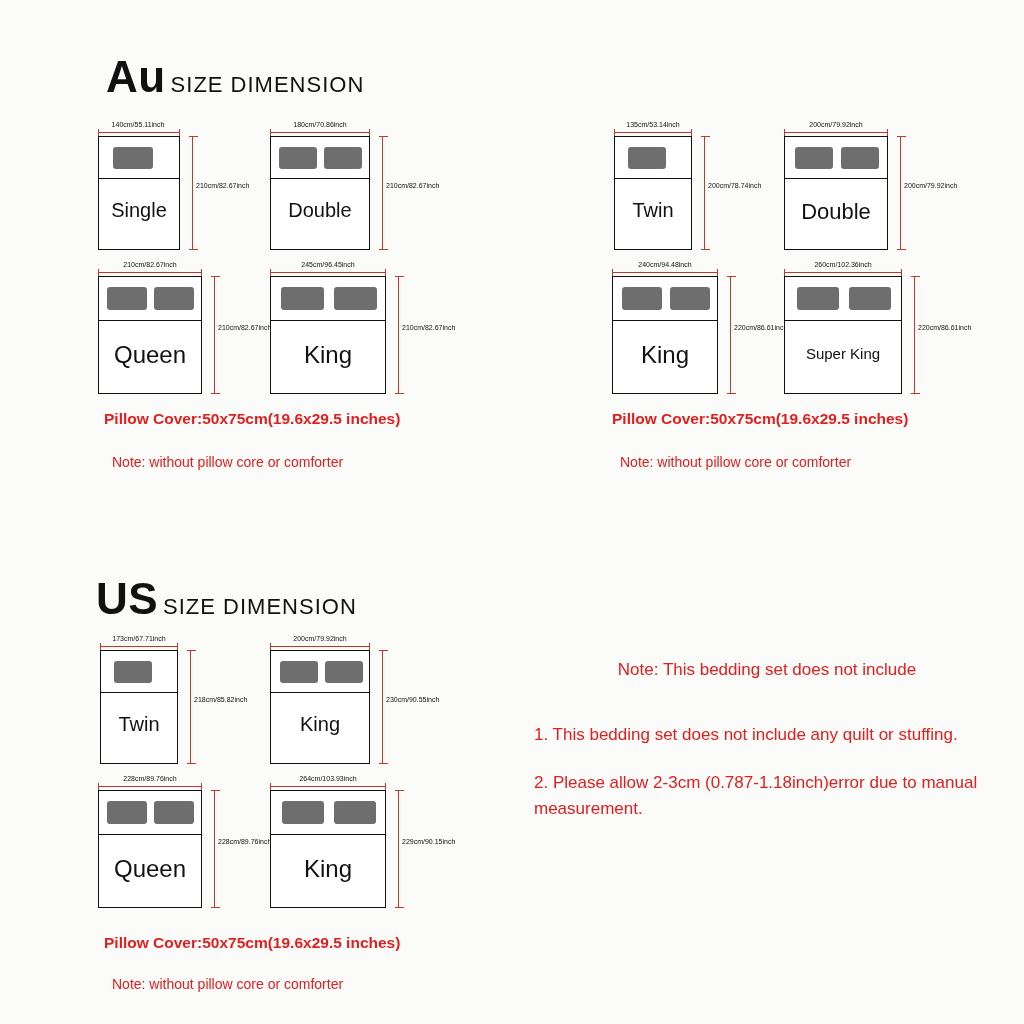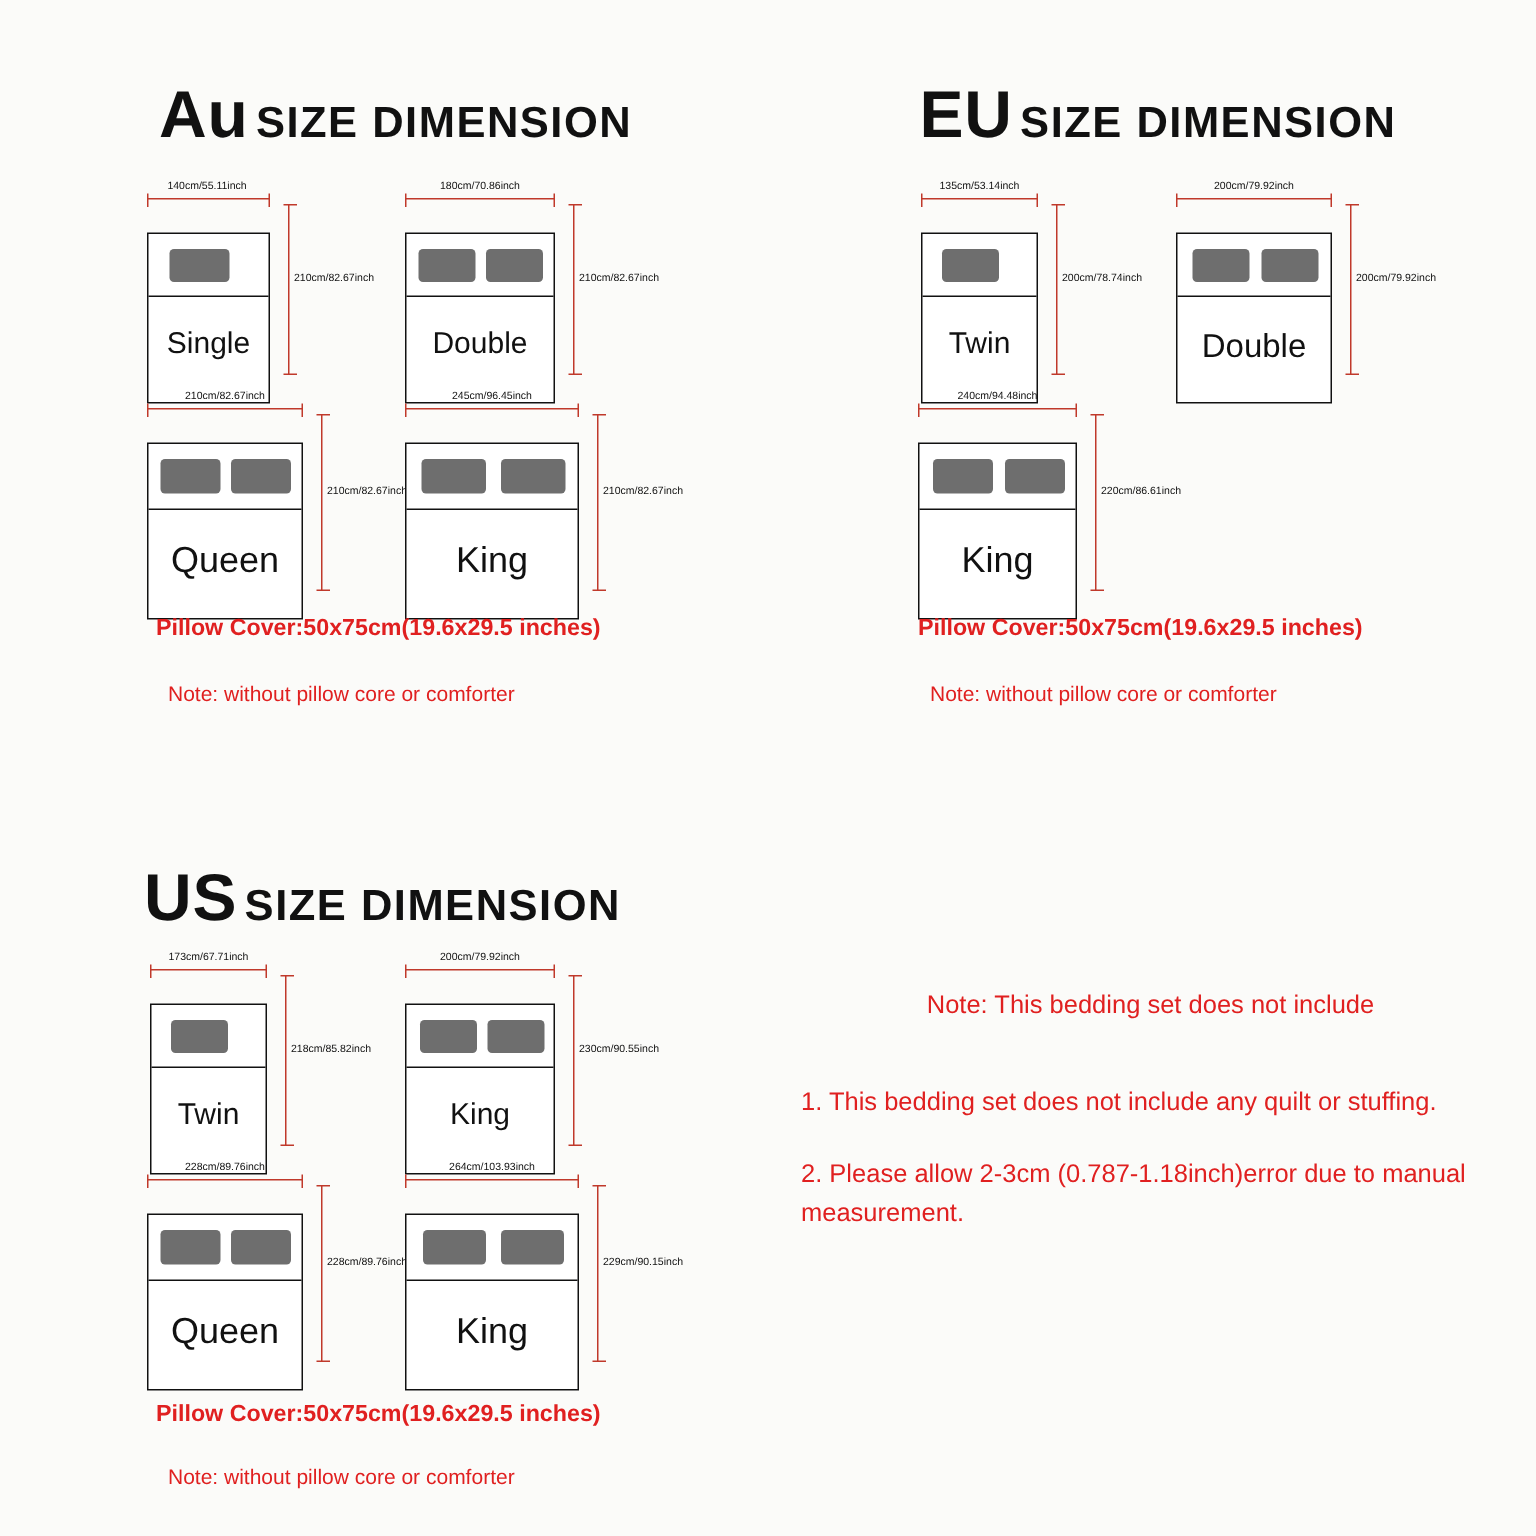--- a/index.html
+++ b/index.html
@@ -34,35 +34,34 @@
     position: absolute;
     white-space: nowrap;
     font-weight: bold;
     letter-spacing: 0.5px;
   }
   .panel-title .region {
     font-size: 44px;
     font-weight: bold;
   }
   .panel-title .rest {
-    font-size: 29px;
-    font-weight: bold;
+    font-size: 22px;
+    font-weight: normal;
     letter-spacing: 1px;
   }
 
   
   .bed-cell {
     position: absolute;
   }
   .bed-box {
     position: absolute;
     border: 1.5px solid #111;
     background: #ffffff;
     box-sizing: border-box;
-    margin-top: 19px;
   }
   .bed-head {
     position: absolute;
     left: 0;
     top: 0;
     right: 0;
     border-bottom: 1.2px solid #111;
     box-sizing: border-box;
   }
   .pillow {
@@ -214,24 +213,20 @@
       </div>
       <div class="dim-right" style="left:138px; top:14px; height:118px;"></div>
       <div class="dim-right-label" style="left:142px; top:62px;">210cm/82.67inch</div>
     </div>
 
     <div class="pillow-note" style="left:104px; top:410px;">Pillow Cover:50x75cm(19.6x29.5 inches)</div>
     <div class="plain-note" style="left:112px; top:454px;">Note: without pillow core or comforter</div>
   </div>
 
   <div class="panel panel-eu">
-    <div class="panel-title" style="left:101px; top:52px;">
-      <span class="region">EU</span>
-      <span class="rest">SIZE DIMENSION</span>
-    </div>
 
     <div class="bed-cell" style="left:90px; top:122px; width:180px; height:130px;">
       <div class="dim-top" style="left:12px; top:10px; width:78px;"></div>
       <div class="dim-top-label" style="left:2px; top:-1px; width:98px;">135cm/53.14inch</div>
       <div class="bed-box" style="left:12px; top:14px; width:78px; height:114px;">
         <div class="bed-head" style="height:42px;"></div>
         <div class="pillow" style="left:13px; top:10px; width:38px; height:22px;"></div>
         <div class="bed-label" style="top:62px;">Twin</div>
       </div>
       <div class="dim-right" style="left:102px; top:14px; height:114px;"></div>
@@ -257,20 +252,32 @@
       <div class="bed-box" style="left:10px; top:14px; width:106px; height:118px;">
         <div class="bed-head" style="height:44px;"></div>
         <div class="pillow" style="left:9px; top:10px; width:40px; height:23px;"></div>
         <div class="pillow" style="left:57px; top:10px; width:40px; height:23px;"></div>
         <div class="bed-label" style="top:64px; font-size:24px;">King</div>
       </div>
       <div class="dim-right" style="left:128px; top:14px; height:118px;"></div>
       <div class="dim-right-label" style="left:132px; top:62px;">220cm/86.61inch</div>
     </div>
 
+    <div class="bed-cell" style="left:260px; top:262px; width:200px; height:135px;">
+      <div class="dim-top" style="left:12px; top:10px; width:118px;"></div>
+      <div class="dim-top-label" style="left:12px; top:-1px; width:118px;">260cm/102.36inch</div>
+      <div class="bed-box" style="left:12px; top:14px; width:118px; height:118px;">
+        <div class="bed-head" style="height:44px;"></div>
+        <div class="pillow" style="left:12px; top:10px; width:42px; height:23px;"></div>
+        <div class="pillow" style="left:64px; top:10px; width:42px; height:23px;"></div>
+        <div class="bed-label small" style="top:68px; font-size:15px;">Super King</div>
+      </div>
+      <div class="dim-right" style="left:142px; top:14px; height:118px;"></div>
+      <div class="dim-right-label" style="left:146px; top:62px;">220cm/86.61inch</div>
+    </div>
 
     <div class="pillow-note" style="left:100px; top:410px;">Pillow Cover:50x75cm(19.6x29.5 inches)</div>
     <div class="plain-note" style="left:108px; top:454px;">Note: without pillow core or comforter</div>
   </div>
 
   <div class="panel panel-us">
     <div class="panel-title" style="left:96px; top:62px;">
       <span class="region">US</span>
       <span class="rest">SIZE DIMENSION</span>
     </div>

